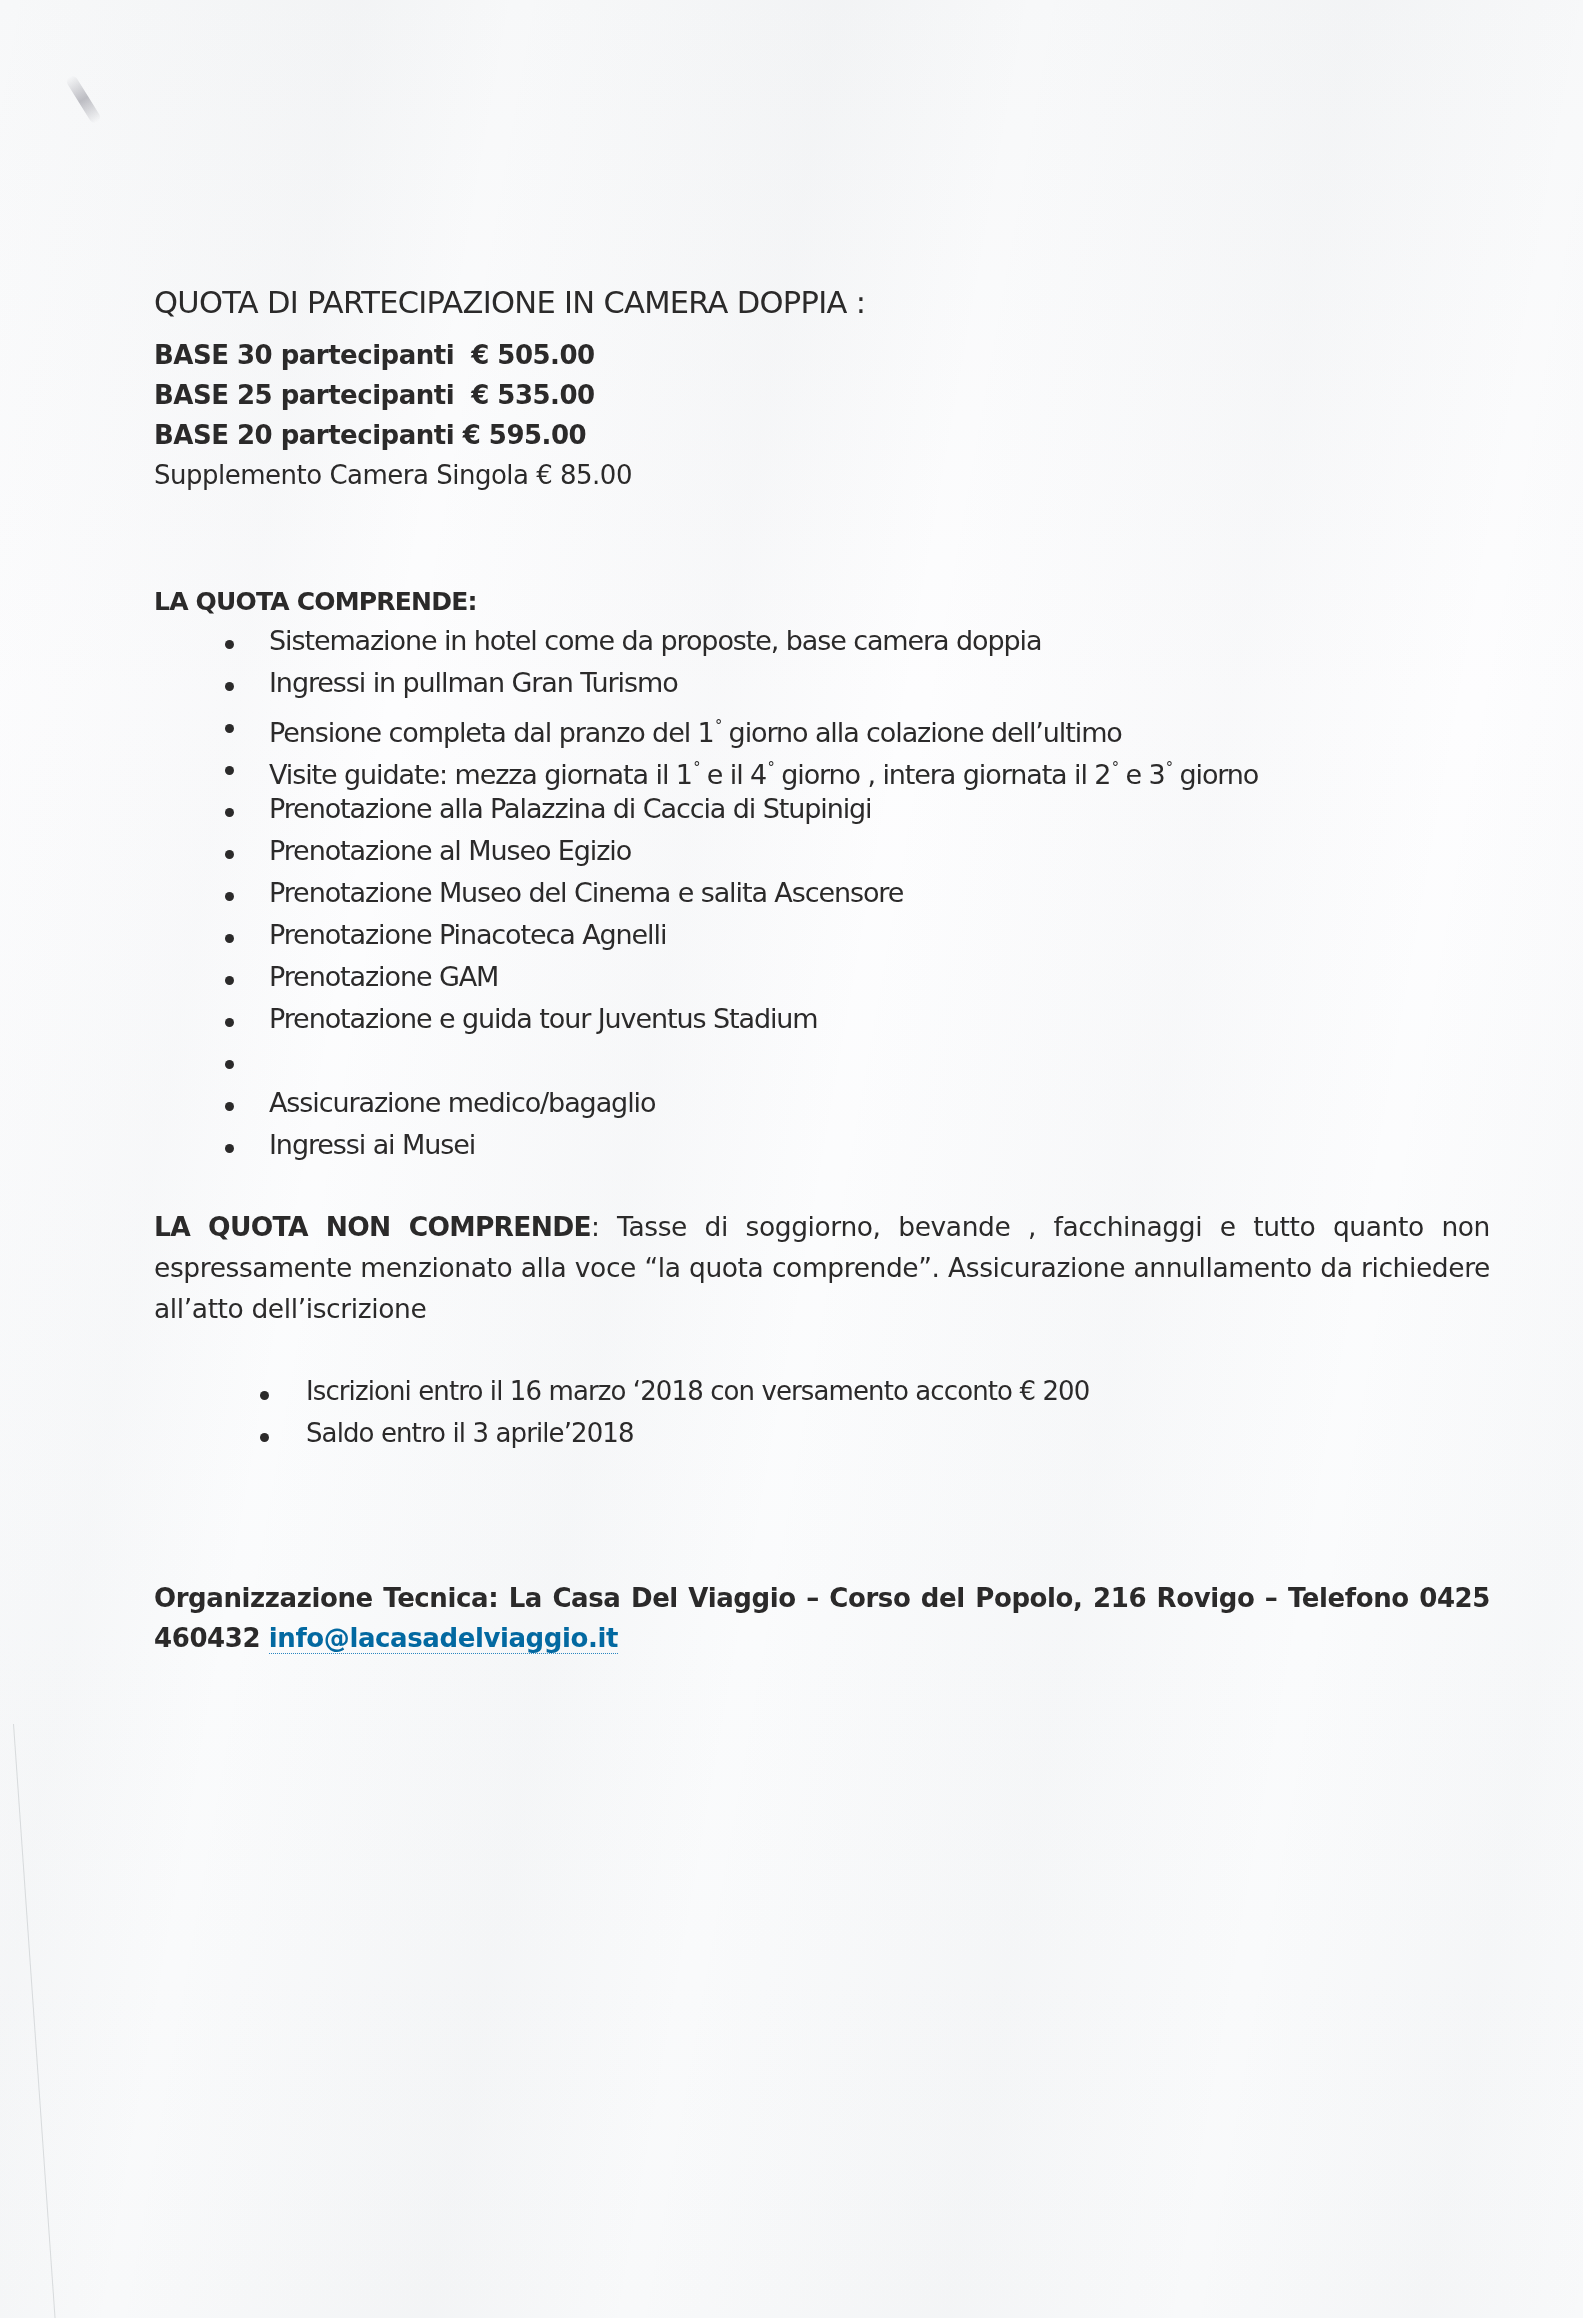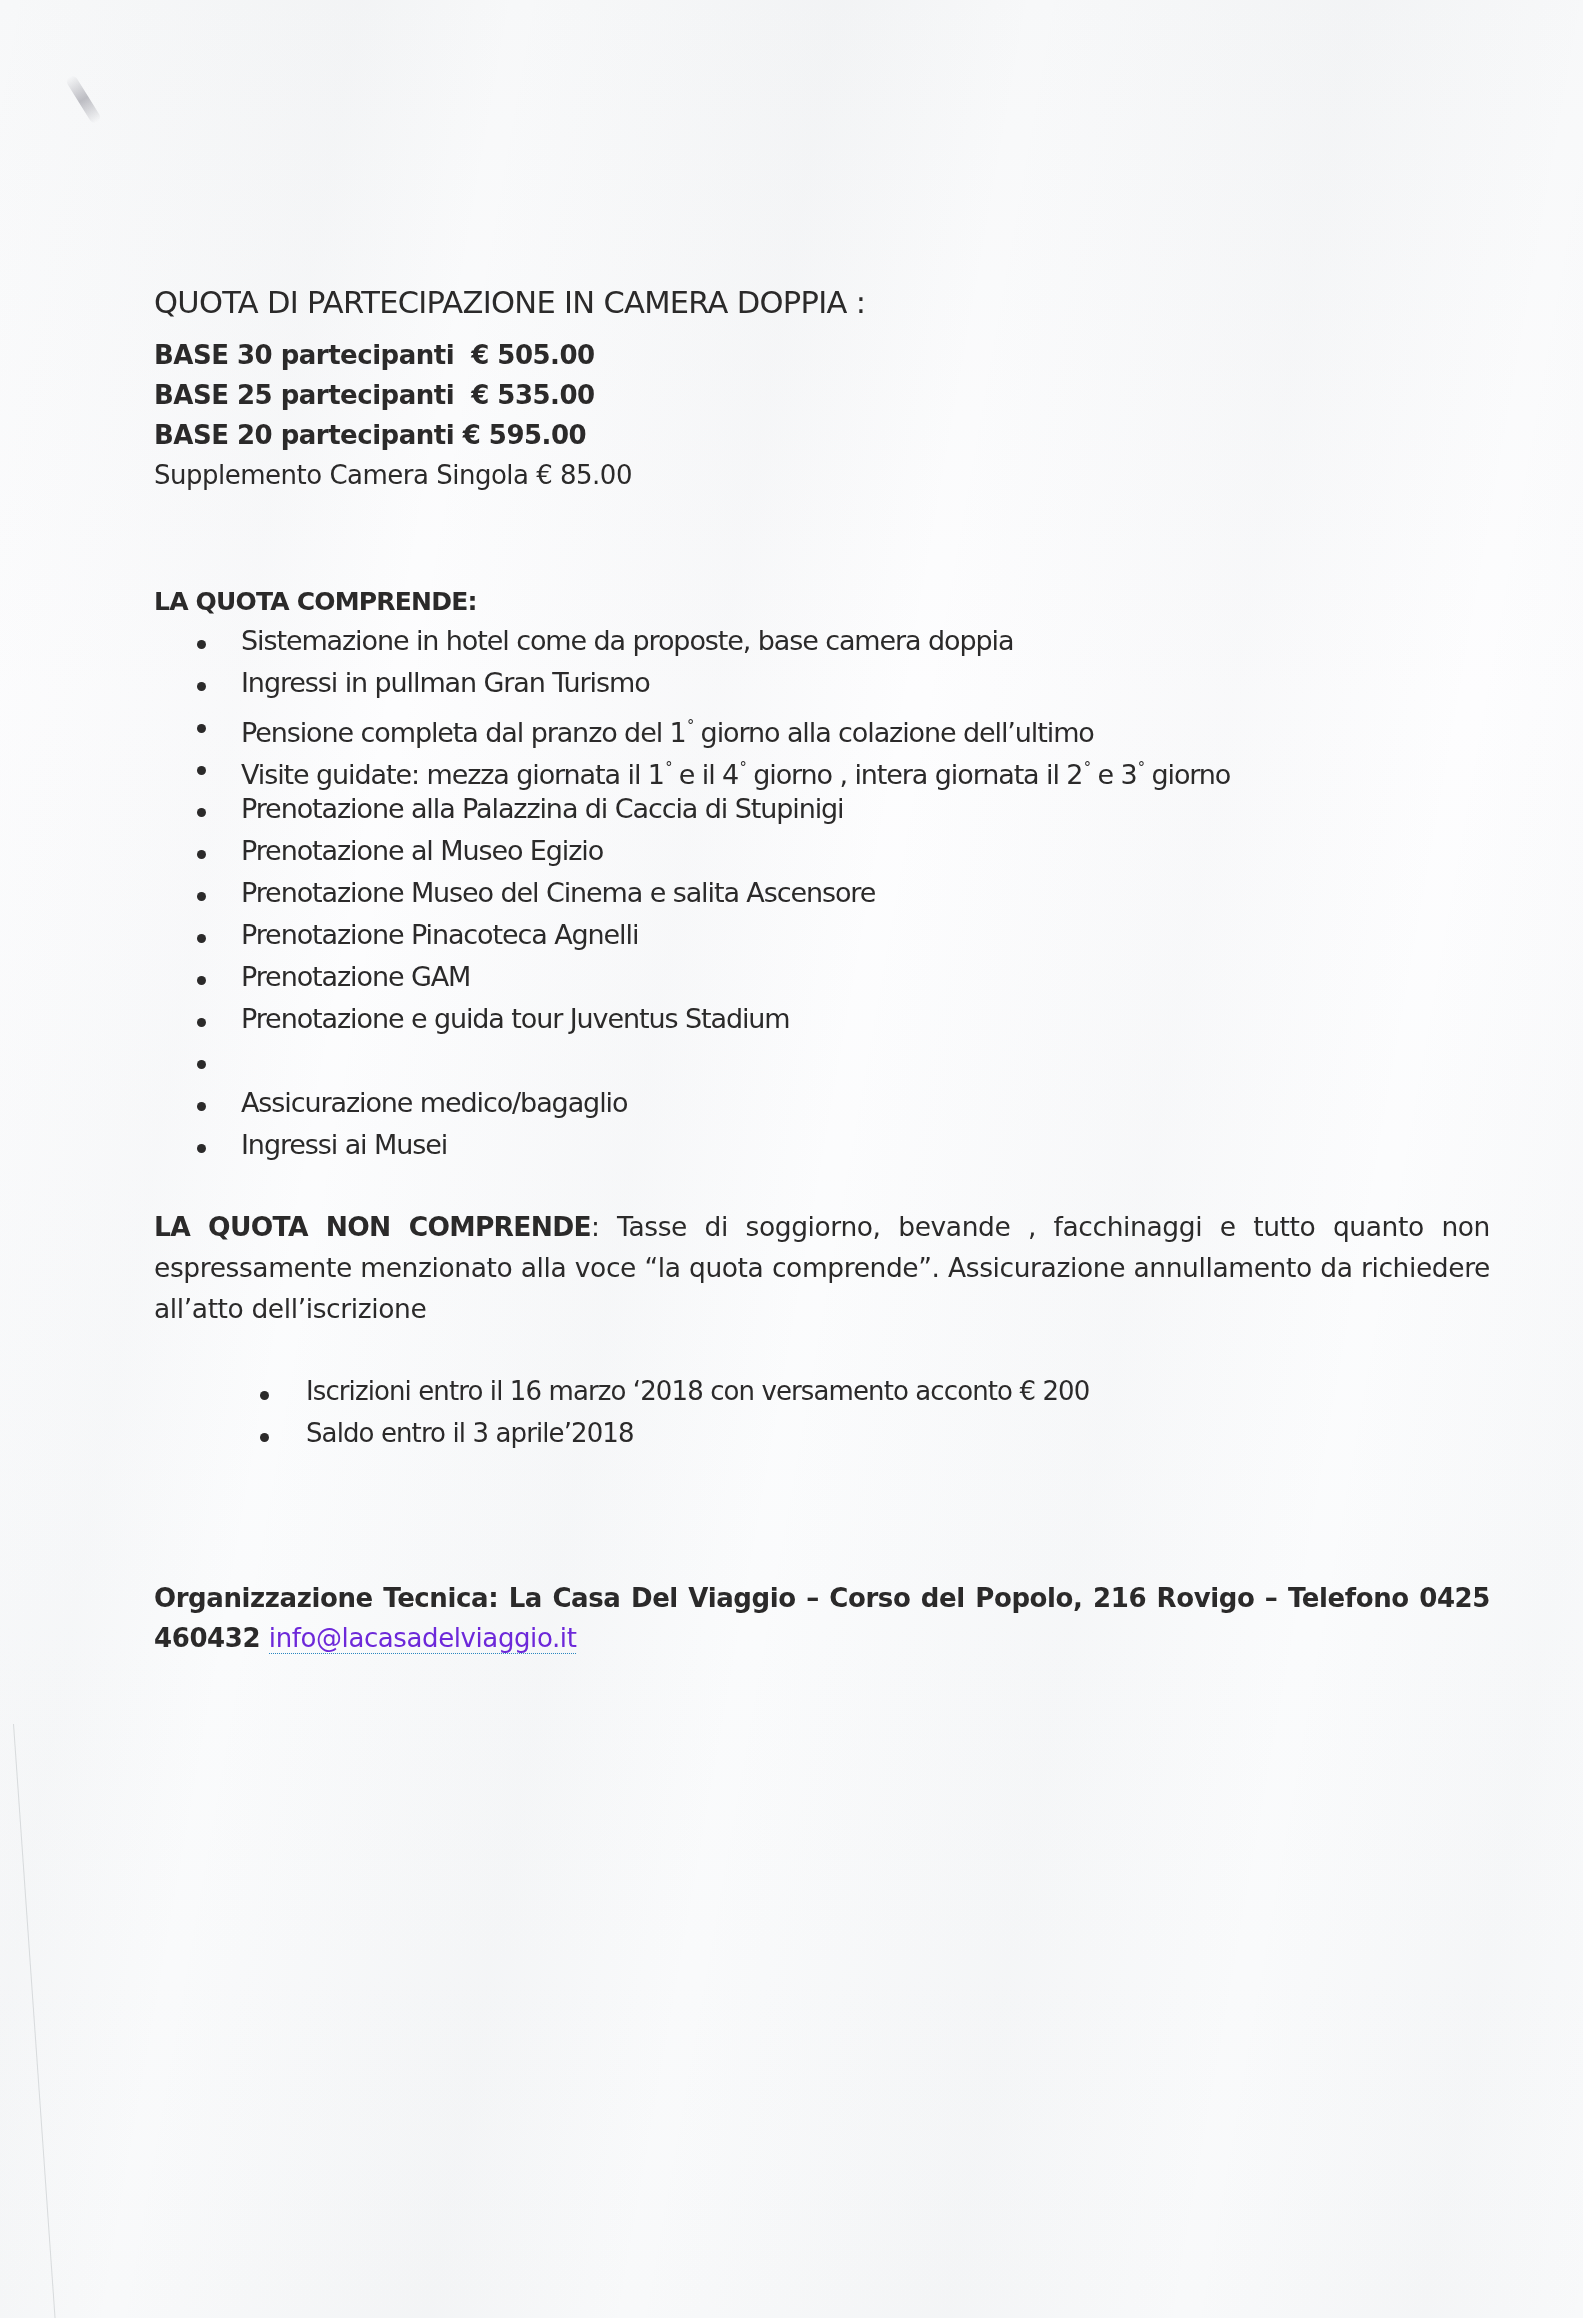--- a/index.html
+++ b/index.html
@@ -29,31 +29,31 @@
   .title { left: 154px; top: 285px; font-size: 30.5px; font-weight: normal; letter-spacing: -0.7px; }
   .price { left: 154px; font-size: 26px; font-weight: bold; letter-spacing: -0.5px; }
   .supp { left: 154px; font-size: 26px; letter-spacing: -0.5px; }
   .h-comprende { left: 154px; top: 587px; font-size: 25px; font-weight: bold; letter-spacing: -0.8px; }
   ul.list { position: absolute; margin: 0; padding: 0; list-style: none; }
   ul.list li { position: relative; white-space: nowrap; }
   ul.list li .dot {
     position: absolute; width: 9.3px; height: 9.3px; border-radius: 50%;
     background: #2b2a2a; top: 50%; margin-top: -3.3px;
   }
-  .inc { left: 241px; top: 622px; font-size: 27px; letter-spacing: -1.1px; }
+  .inc { left: 269px; top: 622px; font-size: 27px; letter-spacing: -1.1px; }
   .inc li { height: 42px; line-height: 37px; }
   .inc li .dot { left: -44px; }
   sup.deg { font-size: 14.6px; vertical-align: 12px; margin-left: 1.3px; }
   .noninc { position: absolute; left: 154px; top: 1206px; width: 1336px; font-size: 26.5px; line-height: 41px; text-align: justify; text-align-last: left; letter-spacing: -0.4px; }
   .noninc b { font-weight: bold; letter-spacing: -0.7px; }
   .deadl { left: 306px; top: 1373px; font-size: 26px; letter-spacing: -0.9px; }
   .deadl li { height: 42px; line-height: 37px; }
   .deadl li .dot { left: -46px; }
   .footer { position: absolute; left: 154px; top: 1578px; width: 1336px; font-size: 26px; font-weight: bold; line-height: 40px; text-align: justify; text-align-last: left; letter-spacing: -0.4px; }
-  .footer a { color: #6d28d9; text-decoration: none; border-bottom: 1.3px dotted #2a86c0; font-weight: normal; }
+  .footer a { color: #0369a1; text-decoration: none; border-bottom: 1.3px dotted #2a86c0; font-weight: bold; }
 </style>
 </head>
 <body>
 
 <div class="paper"></div>
 <div class="crease-tl"></div>
 <div class="crease-left"></div>
 
 <div class="abs title">QUOTA  DI PARTECIPAZIONE IN CAMERA DOPPIA :</div>
 

